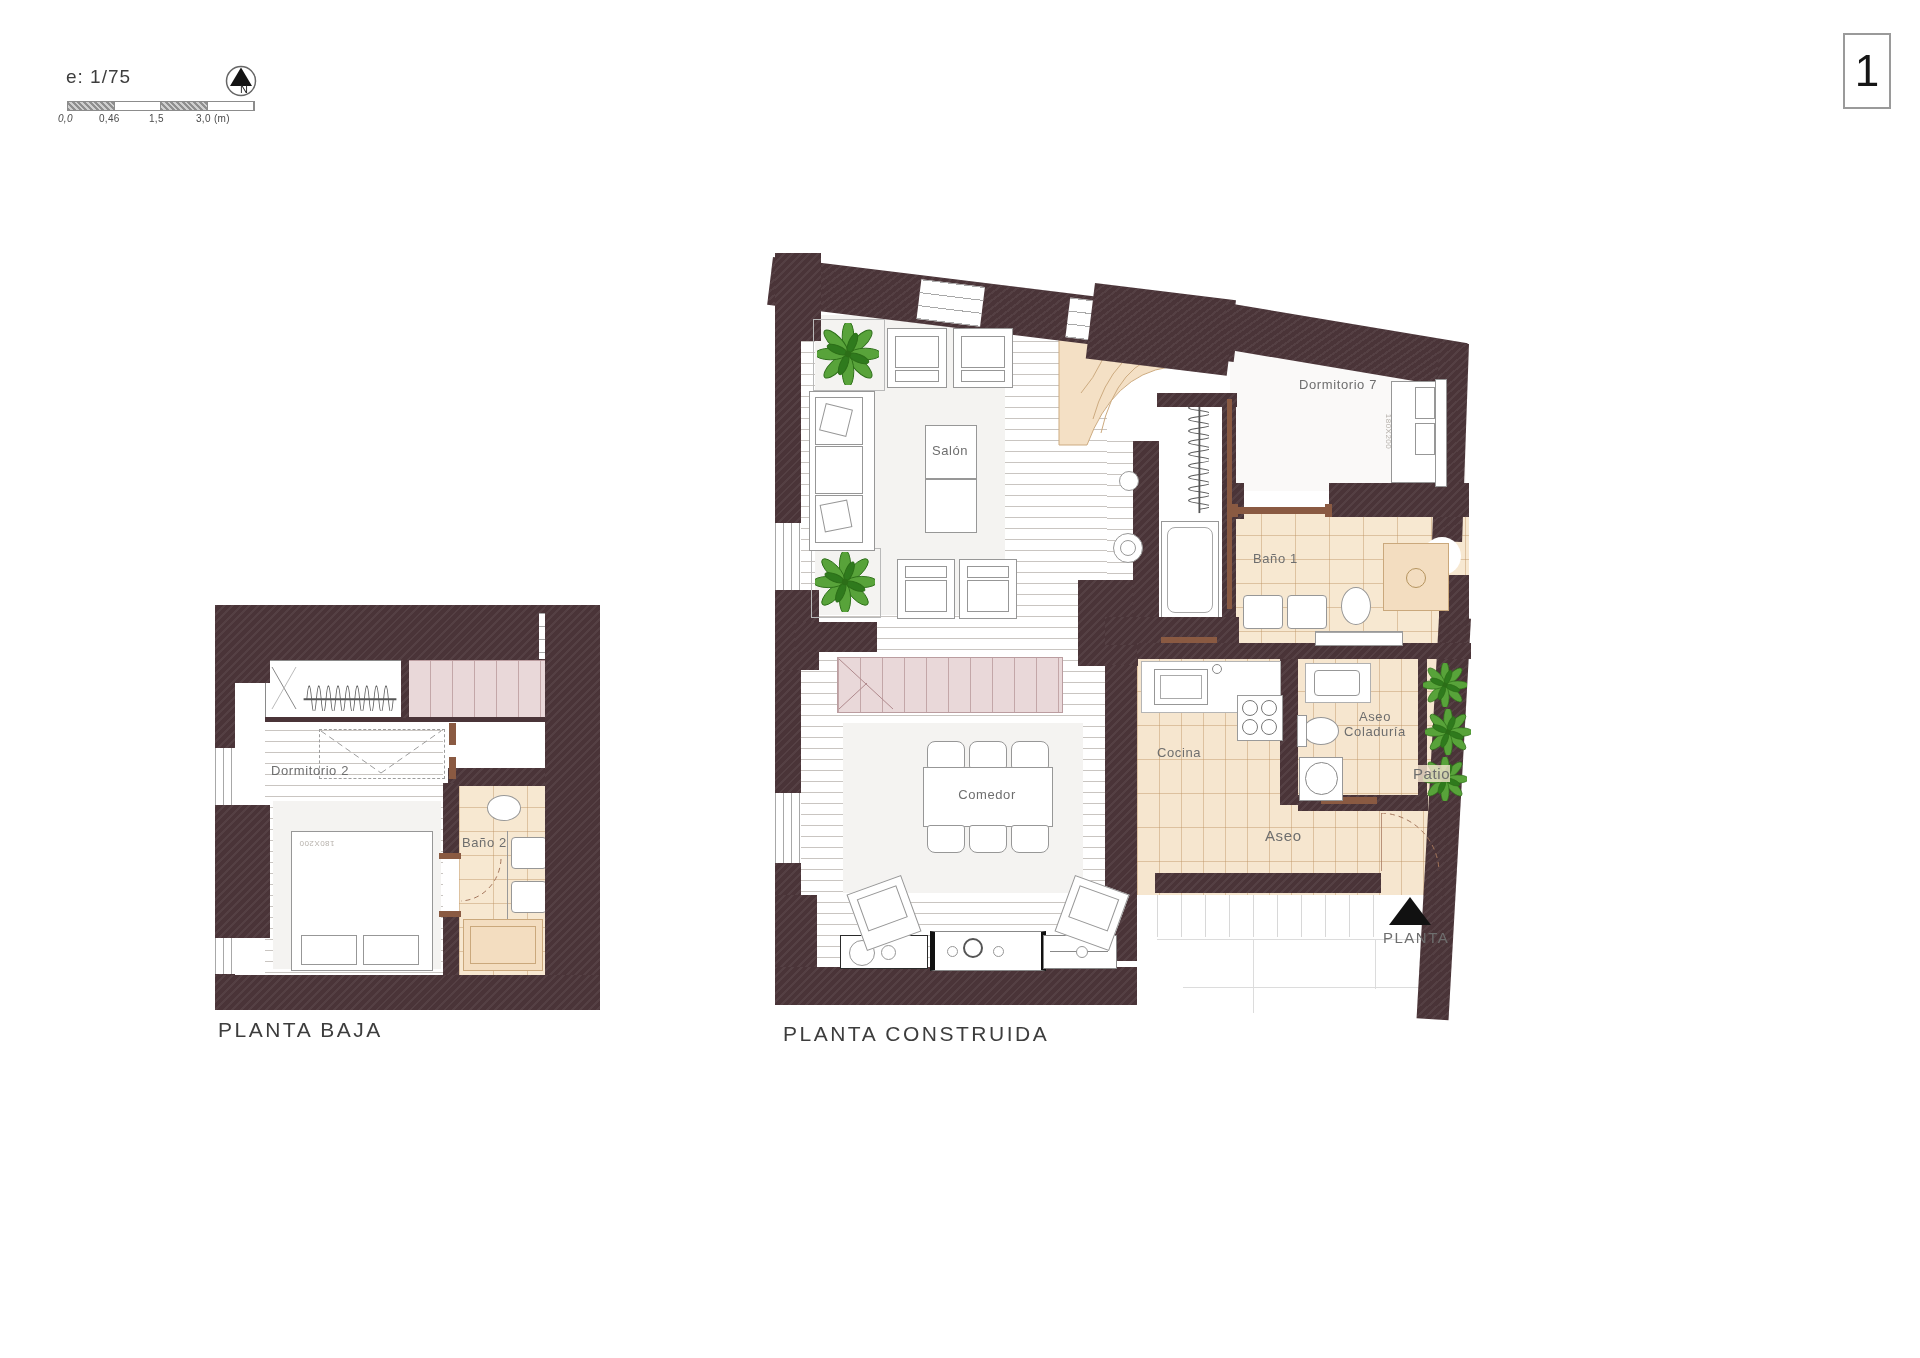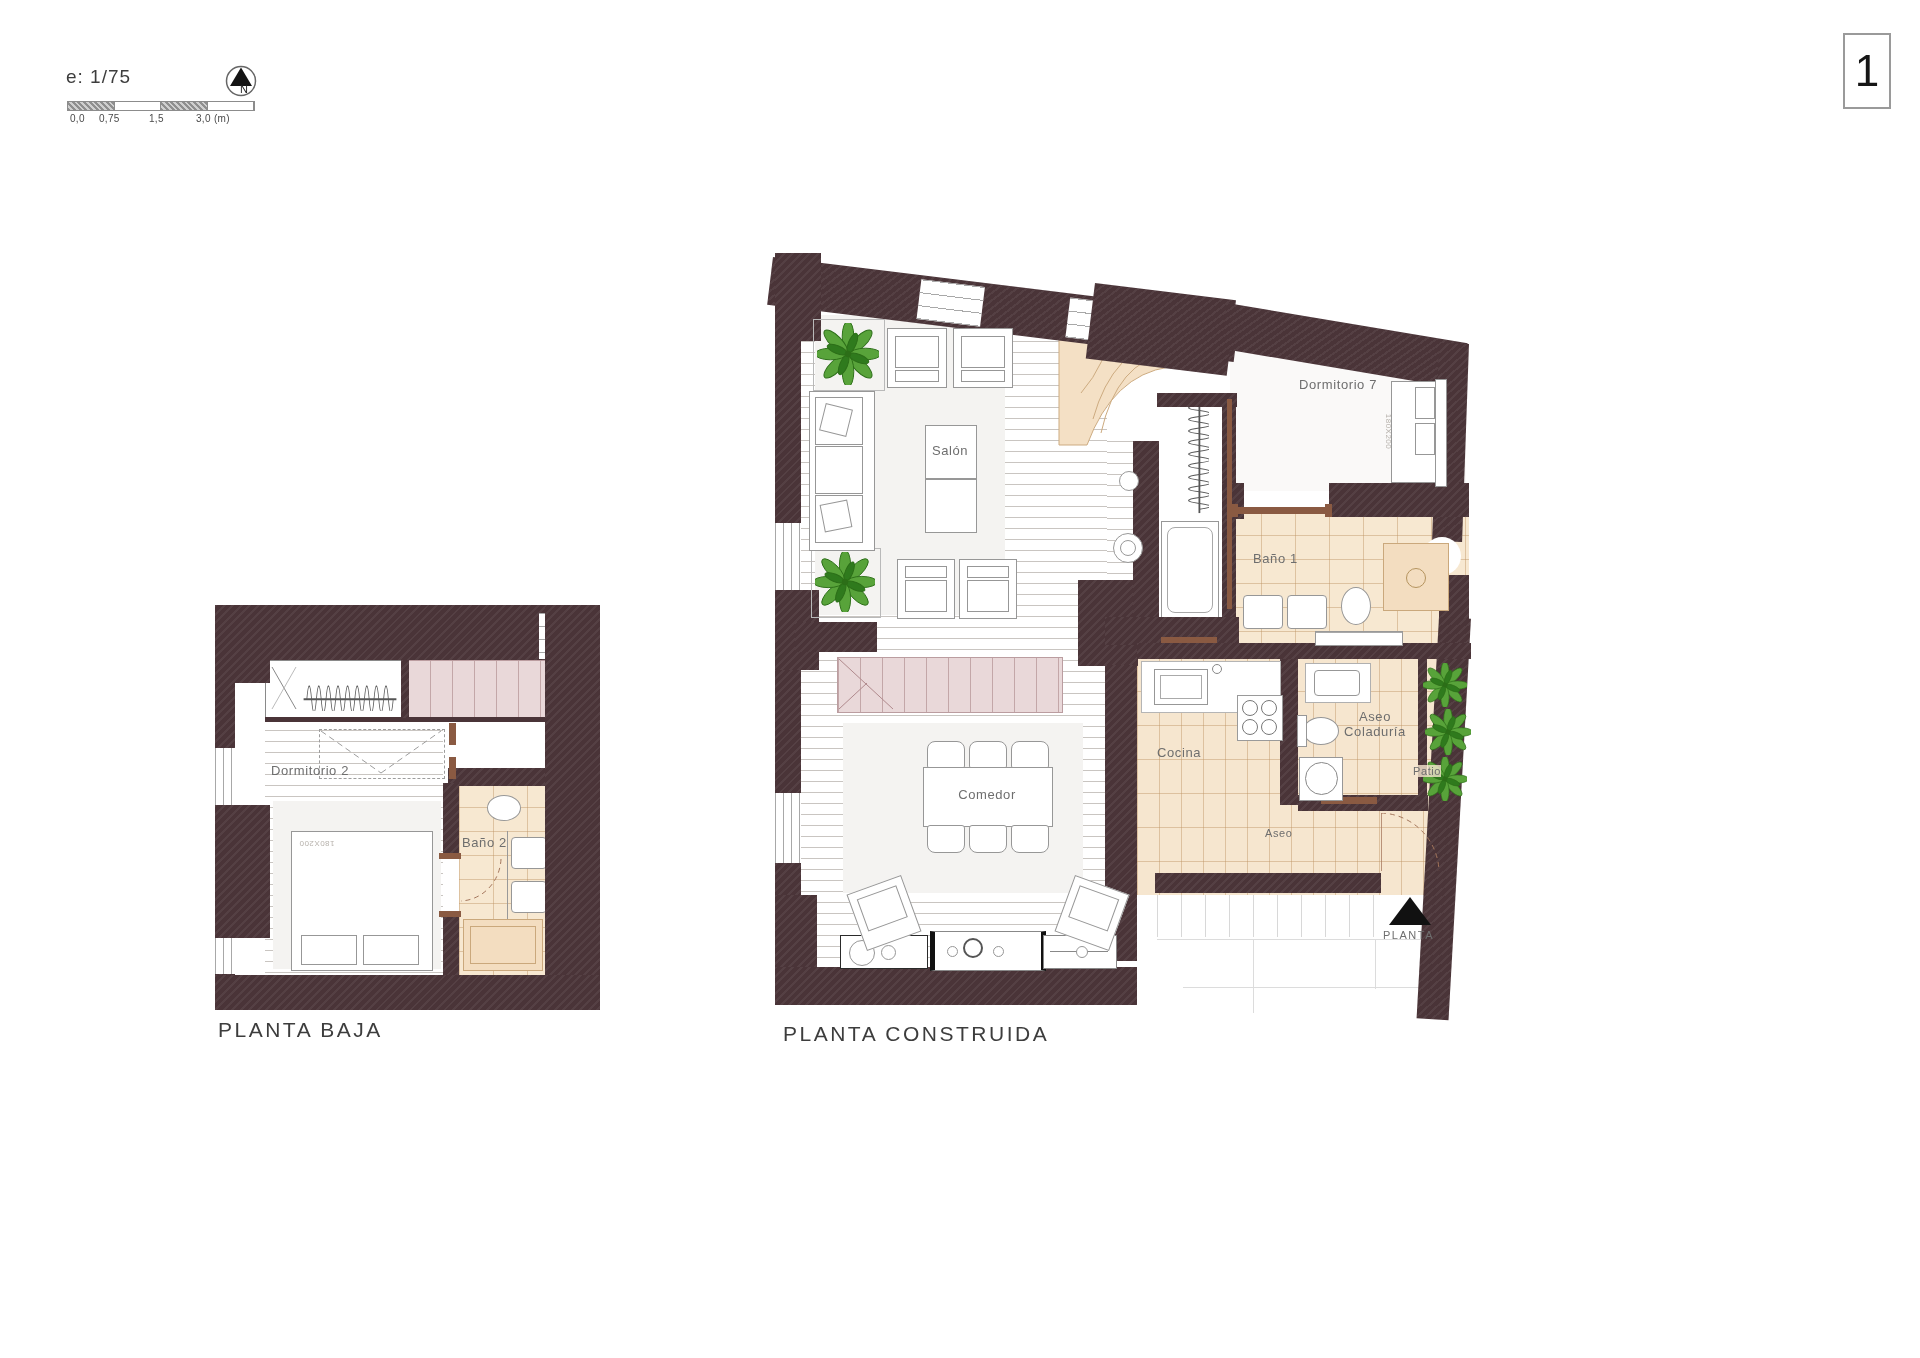--- a/index.html
+++ b/index.html
@@ -21,21 +21,21 @@
     border:1px solid #bb9da0;}
   .rug{position:absolute;background:#f4f3f1;}
   .furn{position:absolute;background:#fff;border:1px solid #979797;}
   .oval{border-radius:50%;}
   .winH{position:absolute;background:repeating-linear-gradient(180deg,#a8a8a8 0 1px,transparent 1px 13px),#fff;}
   .winV{position:absolute;background:repeating-linear-gradient(90deg,#a8a8a8 0 1px,transparent 1px 8px),#fff;}
   .steps{position:absolute;background:repeating-linear-gradient(90deg,#d8d8d8 0 1px,transparent 1px 24px),#fff;}
   .gline{position:absolute;background:#dcdcdc;}
   .brown{position:absolute;background:#8a5a42;}
   .lbl{position:absolute;color:#6e6e6e;font-size:13px;letter-spacing:.6px;white-space:nowrap;}
-  .lbl-sm{position:absolute;color:#6e6e6e;font-size:11px;letter-spacing:.6px;white-space:nowrap;}
+  .lbl-sm{position:absolute;color:#6e6e6e;font-size:15px;letter-spacing:.6px;white-space:nowrap;}
   .bedlbl{position:absolute;color:#b7b2ac;font-size:8px;letter-spacing:.5px;white-space:nowrap;}
   .title{position:absolute;color:#3d3d3d;font-size:21px;letter-spacing:2.5px;white-space:nowrap;}
   .footer{position:absolute;color:#3d3d3d;font-size:22px;letter-spacing:1px;white-space:nowrap;}
   .sheetno{position:absolute;left:1843px;top:33px;width:44px;height:72px;border:2px solid #9a9a9a;
     display:flex;align-items:center;justify-content:center;font-size:44px;color:#161616;}
   .sb-wrap{position:absolute;left:67px;top:101px;width:186px;height:8px;border:1px solid #8c8c8c;display:flex;}
   .sb-d{flex:1;background:repeating-linear-gradient(45deg,#8f8f8f 0 2px,#cfcfcf 2px 4px);}
   .sb-l{flex:1;background:#fff;border-left:1px solid #8c8c8c;border-right:1px solid #8c8c8c;}
   .tick{position:absolute;top:113px;color:#4a4a4a;font-size:10px;letter-spacing:.3px;}
   .scaletitle{position:absolute;left:66px;top:66px;color:#3d3d3d;font-size:19px;letter-spacing:1px;}
@@ -77,22 +77,22 @@
 
 <div class="canvas">
 
   <span class="scaletitle">e: 1/75</span>
   <div class="sb-wrap">
     <span class="sb-d"></span>
     <span class="sb-l"></span>
     <span class="sb-d"></span>
     <span class="sb-l"></span>
   </div>
-  <span class="tick" style="left:70px;">0,0</span>
-  <span class="tick" style="left:99px;">0,75</span>
+  <span class="tick" style="left:58px;font-style:italic;">0,0</span>
+  <span class="tick" style="left:99px;">0,46</span>
   <span class="tick" style="left:149px;">1,5</span>
   <span class="tick" style="left:196px;">3,0 (m)</span>
   <svg class="abs" style="left:224px;top:64px" width="34" height="34" viewBox="0 0 34 34">
     <circle cx="17" cy="17" r="14.5" fill="#fff" stroke="#666" stroke-width="1.5"></circle>
     <polygon points="17,3.5 28,22 6,22" fill="#141414"></polygon>
     <text x="20" y="29" font-size="11" fill="#222" text-anchor="middle">N</text>
   </svg>
   <div class="sheetno">
     <span>1</span>
   </div>

